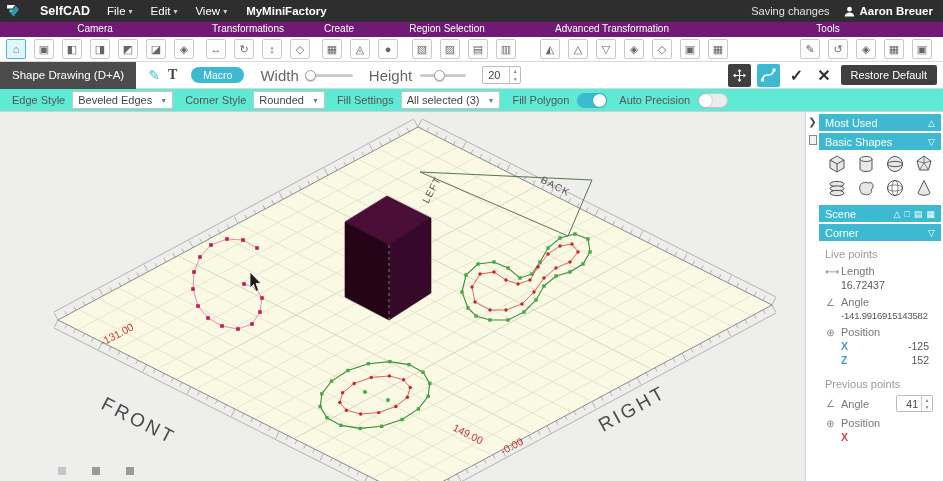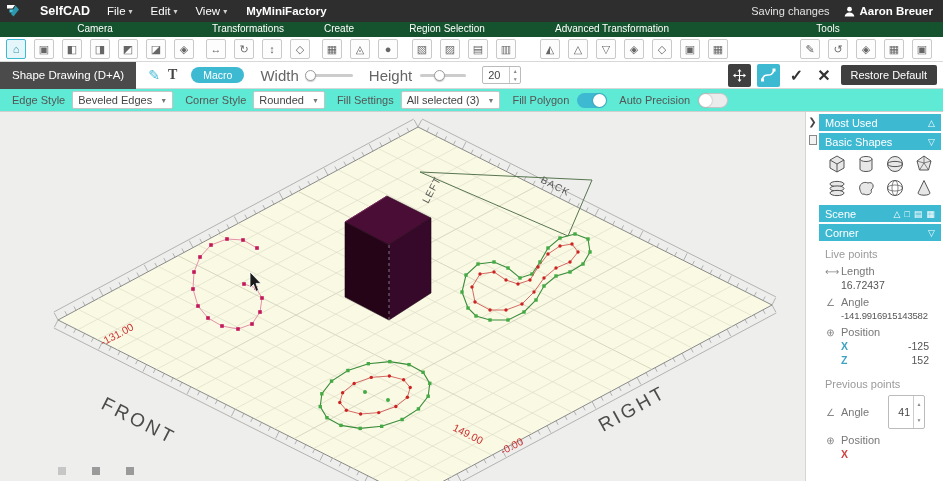--- a/index.html
+++ b/index.html
@@ -11,21 +11,21 @@
   .logo-wrap { display:flex; align-items:center; gap:20px; padding:0 8px 0 6px; }
   .app-name { font-weight:bold; font-size:12.5px; }
   .menu-item { padding:0 9px; height:22px; display:flex; align-items:center; cursor:default; }
   .menu-item .caret { font-size:8px; margin-left:3px; color:#cfcfcf; }
   .brand { font-weight:bold; margin-left:10px; }
   .mb-right { margin-left:auto; display:flex; align-items:center; gap:14px; padding-right:10px; }
   .saving { color:#e2e2e2; font-size:11px; }
   .user { display:flex; align-items:center; gap:5px; font-weight:bold; }
 
   
-  .catbar { height:15px; background:#14532d; position:relative; color:#fff; font-size:10px; flex:0 0 auto; }
+  .catbar { height:15px; background:#701a75; position:relative; color:#fff; font-size:10px; flex:0 0 auto; }
   .catbar span { position:absolute; top:1px; transform:translateX(-50%); white-space:nowrap; }
 
   
   .iconbar { height:25px; background:#fff; border-bottom:1px solid #d8d8d8; display:flex; align-items:center; flex:0 0 auto; position:relative; }
   .tb-group { position:absolute; top:2px; display:flex; gap:8px; }
   .tb-icon { width:20px; height:20px; border:1px solid #c9c9c9; border-radius:2px; background:#fdfdfd;
              display:flex; align-items:center; justify-content:center; font-size:11px; color:#666; cursor:pointer; }
   .tb-icon.active { border-color:#3eb9d2; background:#e4f6fa; color:#2d98ad; }
   .g-home::before{content:"⌂";} .g-box::before{content:"▣";} .g-l::before{content:"◧";}
   .g-r::before{content:"◨";} .g-tl::before{content:"◩";} .g-tr::before{content:"◪";}
@@ -88,21 +88,21 @@
   .pp-title { color:#9a9a9a; font-size:11px; margin:3px 0 4px; }
   .prop-row { display:flex; align-items:center; gap:5px; color:#777; margin-top:5px; }
   .prop-row .picon { color:#888; font-size:10px; width:11px; text-align:center; }
   .prop-val { color:#555; margin:2px 0 2px 16px; font-size:10.5px; }
   .prop-val.long { font-size:9.5px; letter-spacing:-0.2px; white-space:nowrap; }
   .axis-row { display:flex; margin:2px 0 0 16px; font-size:10.5px; }
   .axis-row .axis { width:14px; font-weight:bold; }
   .axis-row .axis.blue { color:#3aa3c4; }
   .axis-row .axis.red { color:#d04444; }
   .axis-row .aval { margin-left:auto; margin-right:6px; color:#555; }
-  .angle-input { display:flex; border:1px solid #bbb; border-radius:2px; height:34px; margin-left:auto; margin-right:10px; background:#fff; }
+  .angle-input { display:flex; border:1px solid #bbb; border-radius:2px; height:17px; margin-left:auto; margin-right:2px; background:#fff; }
   .angle-input .val { width:24px; font-size:10.5px; color:#444; display:flex; align-items:center; justify-content:flex-end; padding-right:3px; }
 </style>
 </head>
 <body>
 
 <div class="app">
 
   <header class="menubar">
     <div class="logo-wrap">
       <svg width="14" height="14" viewBox="0 0 14 14">

